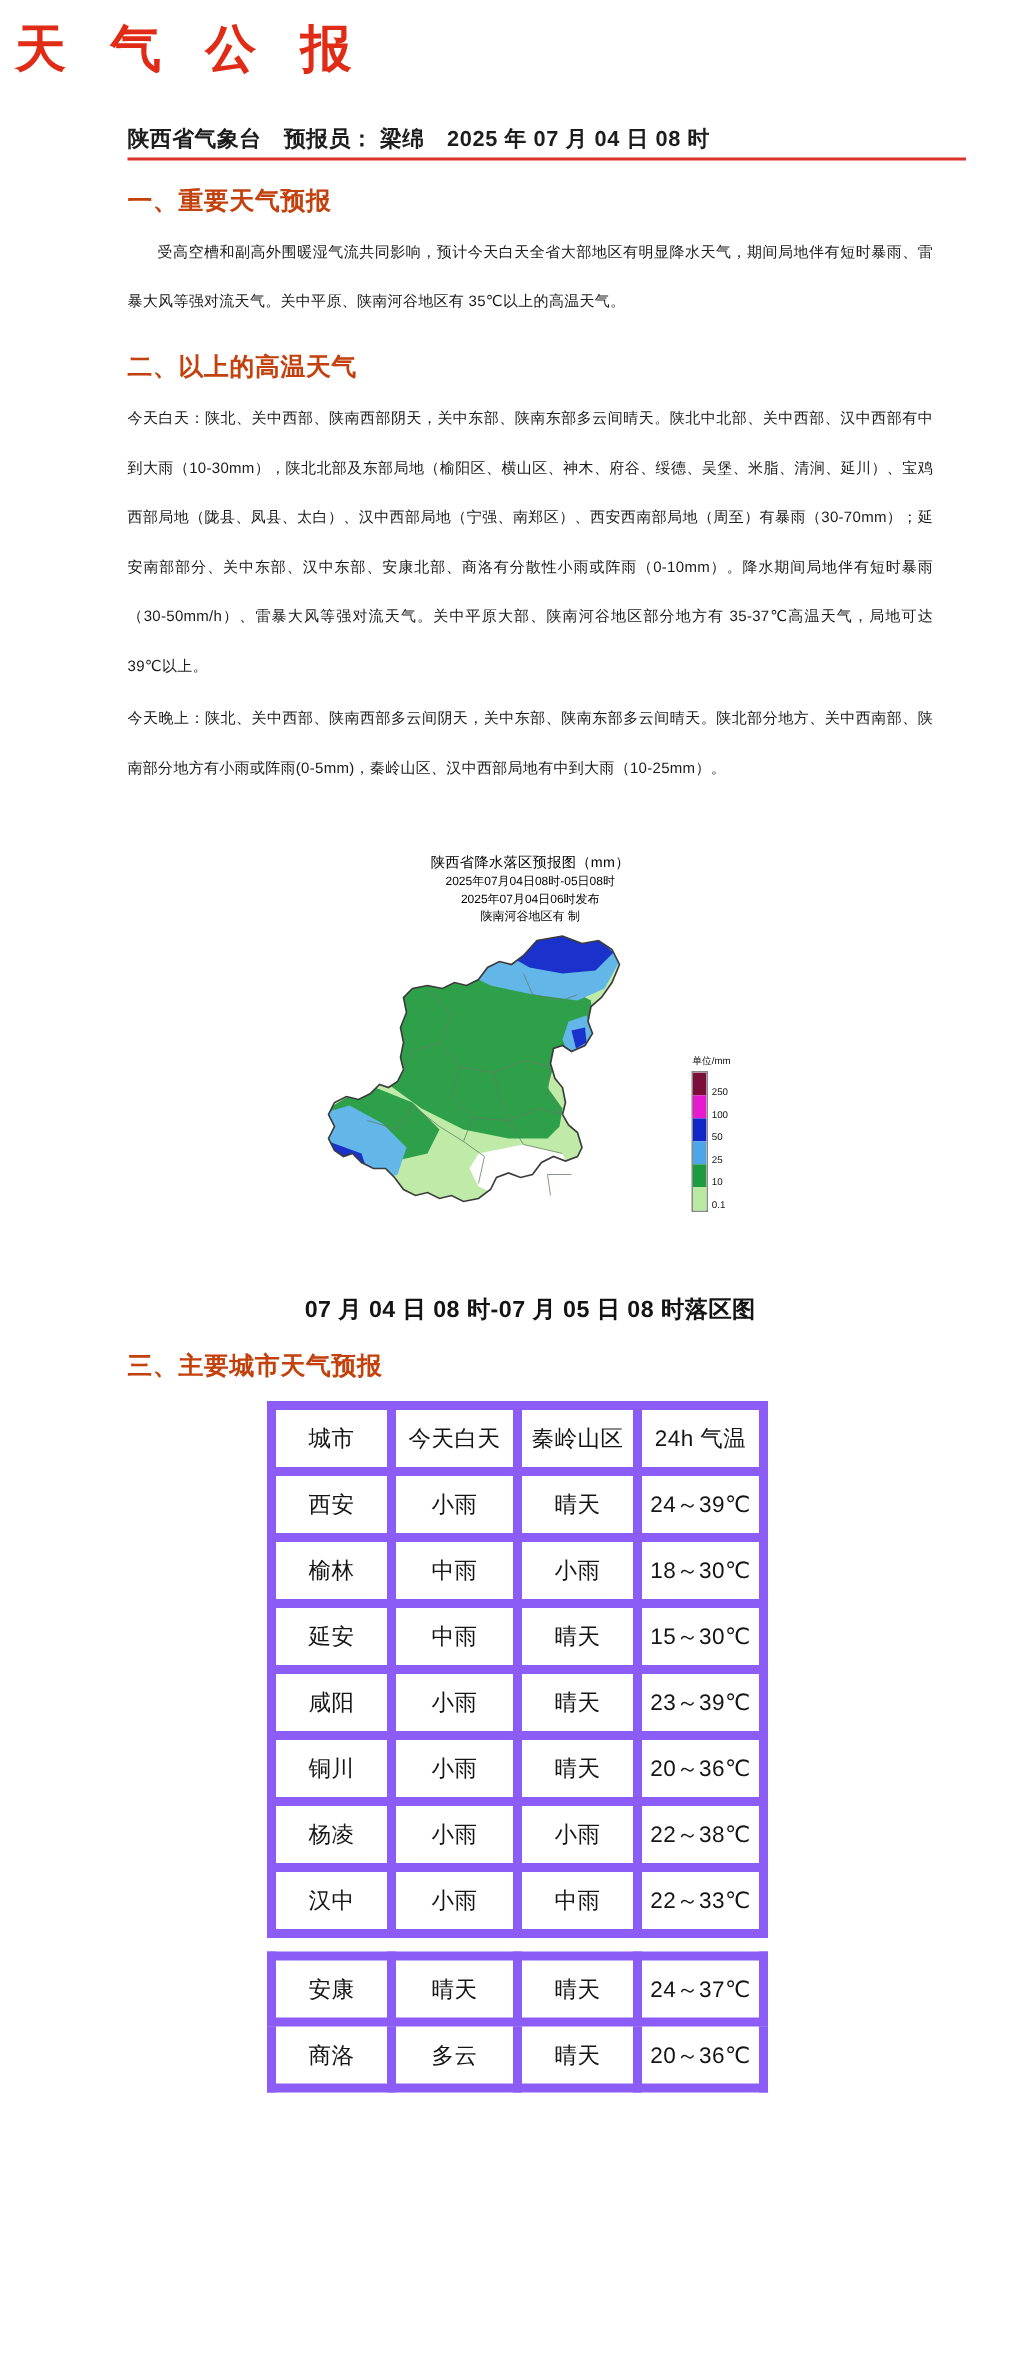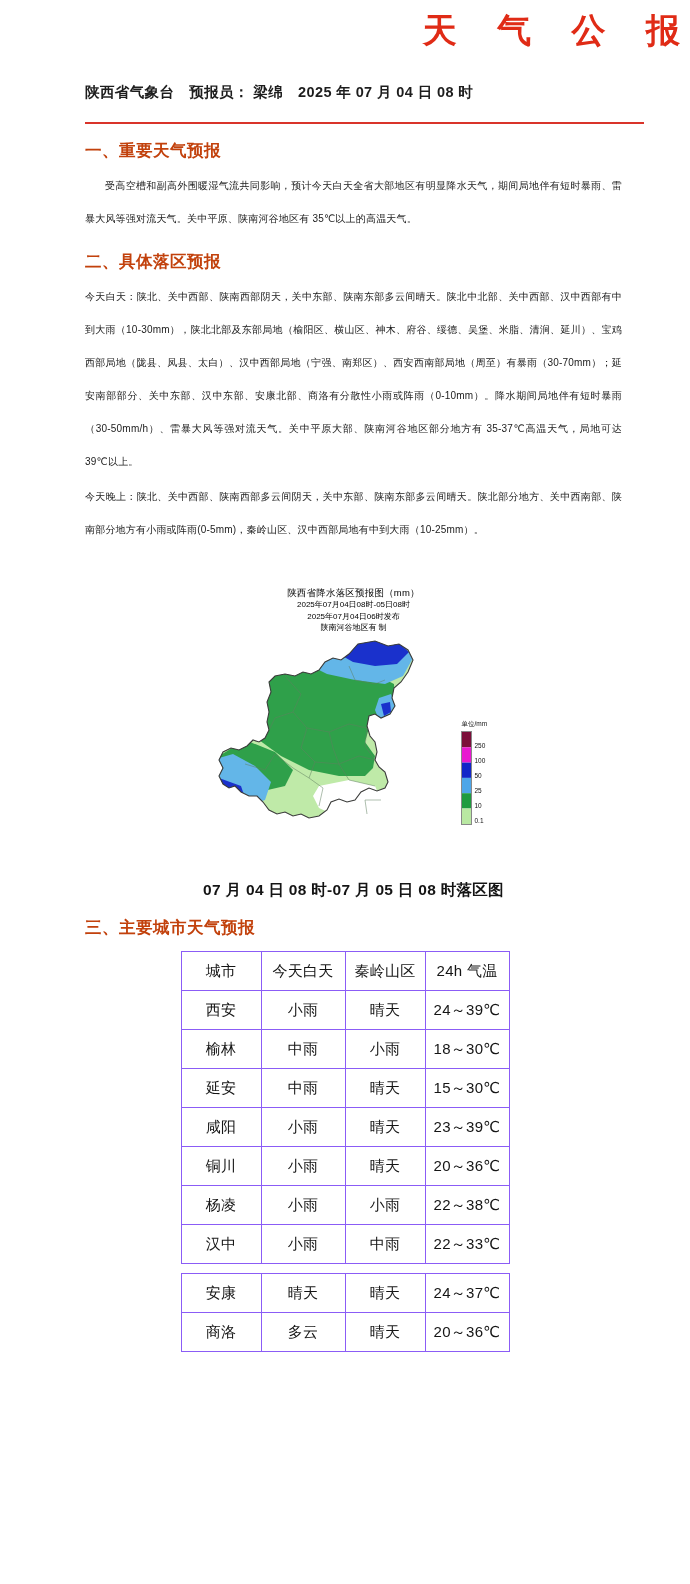--- a/index.html
+++ b/index.html
@@ -17,37 +17,36 @@
   }
   .page {
     position: relative;
     width: 690px;
     height: 1584px;
     box-sizing: border-box;
   }
 
   
   .doc-title {
-    text-align: right;
+    text-align: left;
     color: #e02b16;
     font-size: 34px;
     font-weight: bold;
     letter-spacing: 10px;
     text-indent: 10px;
     padding-top: 12px;
     padding-bottom: 2px;
     line-height: 1.25;
-    font-family: Liberation Mono, monospace;
   }
 
   
   .byline-wrap {
     margin: 26px 46px 0 85px;
     border-bottom: 2px solid #d9342a;
-    padding-bottom: 20px;
+    padding-bottom: 3px;
   }
   .byline {
     font-size: 14.5px;
     font-weight: bold;
     color: #1d1d1d;
     letter-spacing: 0.4px;
     white-space: nowrap;
   }
 
   
@@ -145,21 +144,21 @@
     margin-top: 12px;
     display: flex;
     justify-content: center;
   }
   table.city-table {
     border-collapse: collapse;
     width: 320px;
     table-layout: fixed;
   }
   table.city-table td, table.city-table th {
-    border: 1px solid #8b5cf6;
+    border: 6px solid #8b5cf6;
     height: 38px;
     text-align: center;
     font-size: 15px;
     font-weight: normal;
     color: #151515;
     padding: 0;
     letter-spacing: 0.3px;
   }
   table.city-table th { font-size: 15px; }
   table.city-table tr.gap-row td {
@@ -181,21 +180,21 @@
 
   <div class="byline-wrap">
     <div class="byline">陕西省气象台　预报员： 梁绵　2025 年 07 月 04 日 08 时</div>
   </div>
 
   <div class="content">
 
     <div class="sec-head">一、重要天气预报</div>
     <p class="para indent">受高空槽和副高外围暖湿气流共同影响，预计今天白天全省大部地区有明显降水天气，期间局地伴有短时暴雨、雷暴大风等强对流天气。关中平原、陕南河谷地区有 35℃以上的高温天气。</p>
 
-    <div class="sec-head">二、具体落区预报</div>
+    <div class="sec-head">二、以上的高温天气</div>
     <p class="para">今天白天：陕北、关中西部、陕南西部阴天，关中东部、陕南东部多云间晴天。陕北中北部、关中西部、汉中西部有中到大雨（10-30mm），陕北北部及东部局地（榆阳区、横山区、神木、府谷、绥德、吴堡、米脂、清涧、延川）、宝鸡西部局地（陇县、凤县、太白）、汉中西部局地（宁强、南郑区）、西安西南部局地（周至）有暴雨（30-70mm）；延安南部部分、关中东部、汉中东部、安康北部、商洛有分散性小雨或阵雨（0-10mm）。降水期间局地伴有短时暴雨（30-50mm/h）、雷暴大风等强对流天气。关中平原大部、陕南河谷地区部分地方有 35-37℃高温天气，局地可达 39℃以上。</p>
     <p class="para">今天晚上：陕北、关中西部、陕南西部多云间阴天，关中东部、陕南东部多云间晴天。陕北部分地方、关中西南部、陕南部分地方有小雨或阵雨(0-5mm)，秦岭山区、汉中西部局地有中到大雨（10-25mm）。</p>
 
     <div class="figure">
       <div class="map-heading">
         <span class="mh1">陕西省降水落区预报图（mm）</span>
         <span class="mh2">2025年07月04日08时-05日08时</span>
         <span class="mh3">2025年07月04日06时发布</span>
         <span class="mh4">陕南河谷地区有  制</span>
       </div>

